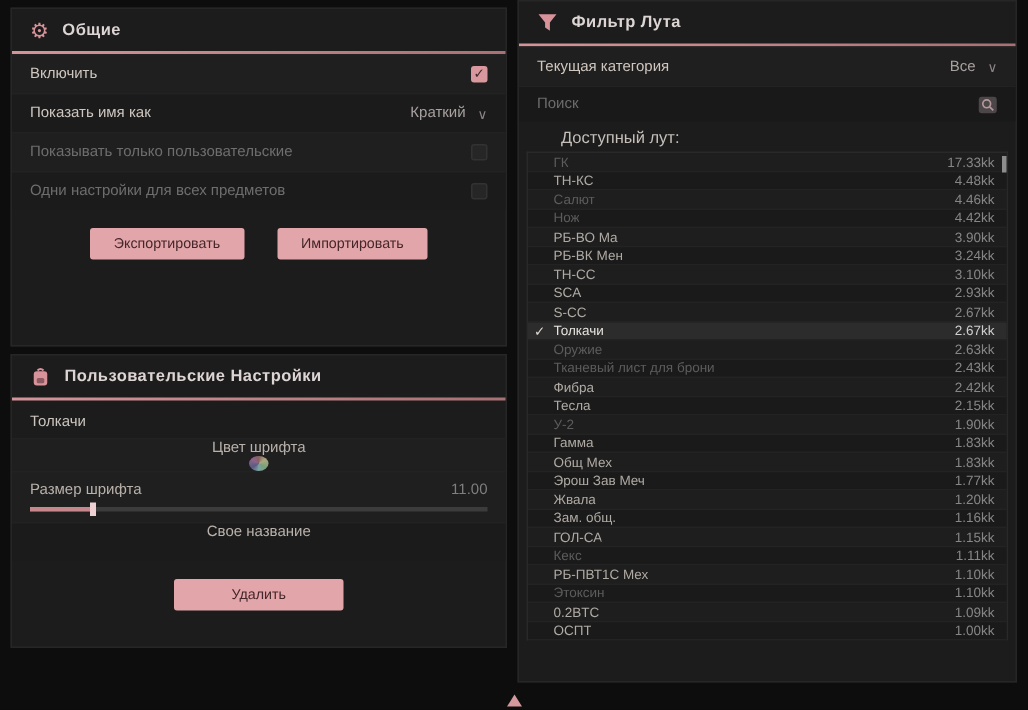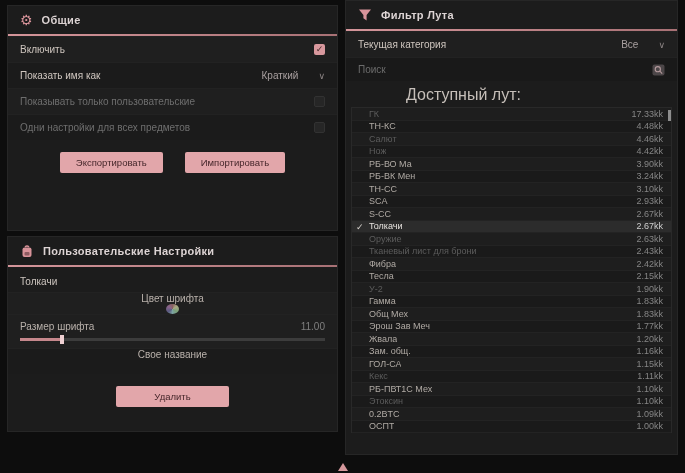--- a/index.html
+++ b/index.html
@@ -40,21 +40,21 @@
   .lab-off { color:#6e6e6e; }
 
   .cbx {
     width:11px; height:11px; border-radius:2px;
     display:flex; align-items:center; justify-content:center;
     font-size:9px; line-height:9px;
   }
   .cbx.checked { background:#d8989d; color:#46282a; }
   .cbx.unchecked { background:#262626; border:1px solid #323232; color:transparent; }
 
-  .ddl { display:flex; align-items:center; gap:20px; color:#a9a0a0; font-size:10px; cursor:default; }
+  .ddl { display:flex; align-items:center; gap:8px; color:#a9a0a0; font-size:10px; cursor:default; }
   .chev { color:#8d8585; font-size:9px; }
 
   .btnrow { display:flex; justify-content:center; gap:22px; margin-top:12px; }
   .pinkbtn {
     background:#e2a6aa; color:#45262a;
     border:none; border-radius:2px;
     font-family:"Liberation Sans", sans-serif;
     font-size:9.5px; padding:5px 16px; cursor:pointer;
   }
 
@@ -85,21 +85,21 @@
   
   .search-row {
     display:flex; justify-content:space-between; align-items:center;
     height:24px; padding:0 12px; background:#191919; border-top:1px solid #222;
   }
   .search-row input {
     flex:1; background:transparent; border:none; outline:none;
     color:#cfc6bf; font-size:10px; font-family:"Liberation Sans", sans-serif;
   }
   .search-row input::placeholder { color:#6c6c6c; }
-  .list-label { padding:5px 12px 3px; font-size:16px; color:#c6bfb9;margin-left:48px; }
+  .list-label { padding:5px 28px 3px; font-size:11px; color:#c6bfb9; }
   .loot-list { position:relative; margin:0 5px; border:1px solid #292929; border-bottom:none; }
   .litem {
     position:relative; display:flex; justify-content:space-between; align-items:center;
     height:12.5px; padding:0 8px 0 17px; font-size:9px;
     border-bottom:1px solid #232323; cursor:default;
   }
   .litem:nth-child(odd){ background:#1a1a1a; }
   .litem:nth-child(even){ background:#1e1e1e; }
   .litem .liname { color:#b0aaa4; white-space:nowrap; overflow:hidden; }
   .litem.dim .liname { color:#5c5c5c; }

